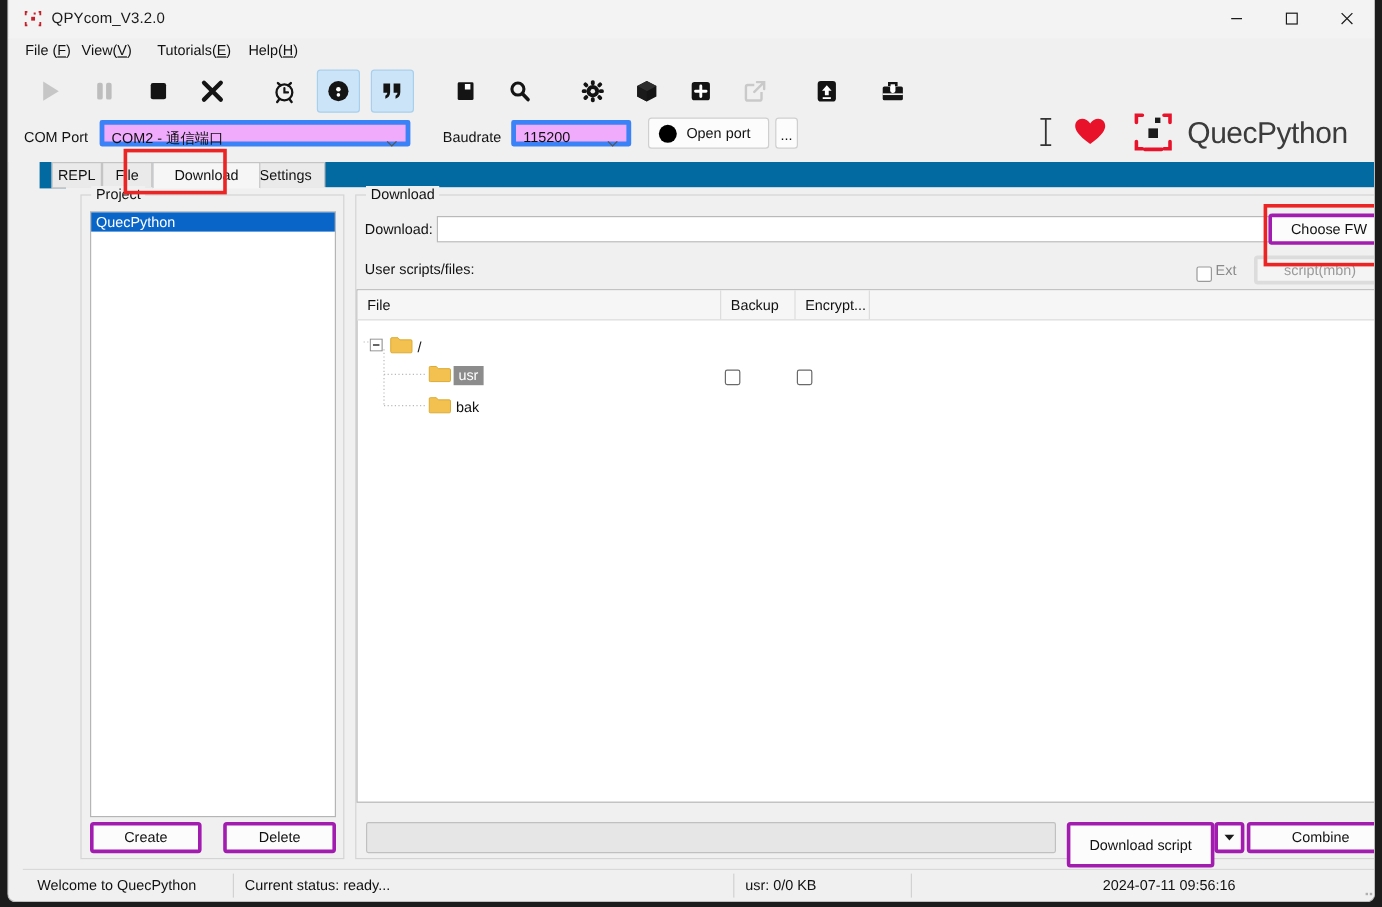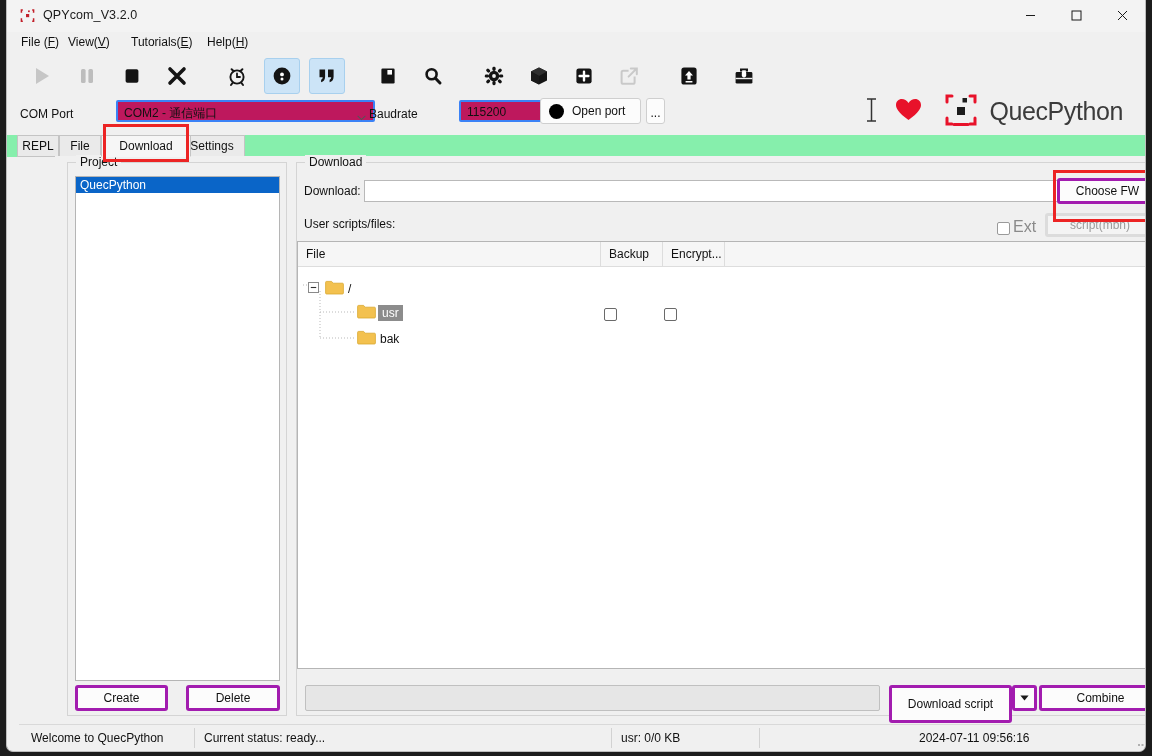--- a/index.html
+++ b/index.html
@@ -48,22 +48,22 @@
   .tbtn{
     position:absolute;top:4px;width:36px;height:36px;
     display:flex;align-items:center;justify-content:center;border-radius:3px;
   }
   .tbtn.active{background:#cce4f7;border:1px solid #a8d0ee;box-sizing:border-box;}
 
   
   .connrow{position:relative;height:36px;background:#f0f0f0;}
   .lbl{position:absolute;font-size:12px;color:#111;top:8px;}
   .combo{
-    position:absolute;top:1px;background:#be185d;border:2px solid #3b82f6;
-    height:22px;box-sizing:border-box;border-radius:2px;margin-left:33px;
+    position:absolute;top:1px;background:#f0abfc;border:4px solid #3b82f6;
+    height:22px;box-sizing:border-box;border-radius:2px;
   }
   .combo .val{
     position:absolute;left:6px;top:3px;font-size:12px;color:#111;
     white-space:nowrap;
   }
   .combo .chev{position:absolute;right:7px;top:8px;}
   .openport{
     position:absolute;top:-1px;height:26px;width:101px;background:#fcfcfc;
     border:1px solid #cfcfcf;border-radius:3px;box-sizing:border-box;
     display:flex;align-items:center;
@@ -78,21 +78,21 @@
     display:flex;align-items:flex-end;justify-content:center;
     font-size:12px;color:#111;padding-bottom:3px;
   }
   .brand{position:absolute;right:22px;top:-8px;display:flex;align-items:center;}
   .brand .ibeam{margin-right:17px;}
   .brand .heart{margin-right:20px;}
   .brand .qlogo{margin-right:9px;}
   .brand .qtext{font-size:25px;color:#3b3b3b;letter-spacing:-.4px;}
 
   
-  .tabstrip{position:relative;height:22px;background:#86efac;}
+  .tabstrip{position:relative;height:22px;background:#0369a1;margin-left:26px;}
   .tab{
     position:absolute;top:0;height:22px;box-sizing:border-box;
     font-size:12px;color:#111;
     display:flex;align-items:center;justify-content:center;
     border:1px solid #c4c4c4;background:#eaeaea;
   }
   .tab.sel{background:#f6f6f6;border-bottom-color:#f6f6f6;}
   .redbox{position:absolute;border:3px solid #ec2424;box-sizing:border-box;pointer-events:none;}
 
   
@@ -128,21 +128,21 @@
   }
   .tree{position:relative;}
   .tnode{position:absolute;display:flex;align-items:center;height:19px;}
   .tlabel{font-size:12px;color:#111;margin-left:4px;}
   .tlabel.sel{background:#8c8c8c;color:#fff;padding:1px 4px;margin-left:2px;}
   .cbox{
     position:absolute;width:13px;height:13px;background:#fff;border:1px solid #6a6a6a;
     border-radius:2px;box-sizing:border-box;
   }
   .cbox.flat{border-color:#9a9a9a;}
-  .chk-label{position:absolute;font-size:16px;color:#8a8a8a;}
+  .chk-label{position:absolute;font-size:12px;color:#8a8a8a;}
   .progress{
     position:absolute;background:#e6e6e6;border:1px solid #c0c0c0;box-sizing:border-box;
     border-radius:2px;
   }
 
   
   .statusbar{
     position:absolute;left:12px;bottom:0;width:1134px;height:26px;background:#f0f0f0;
     border-top:1px solid #d9d9d9;
   }

